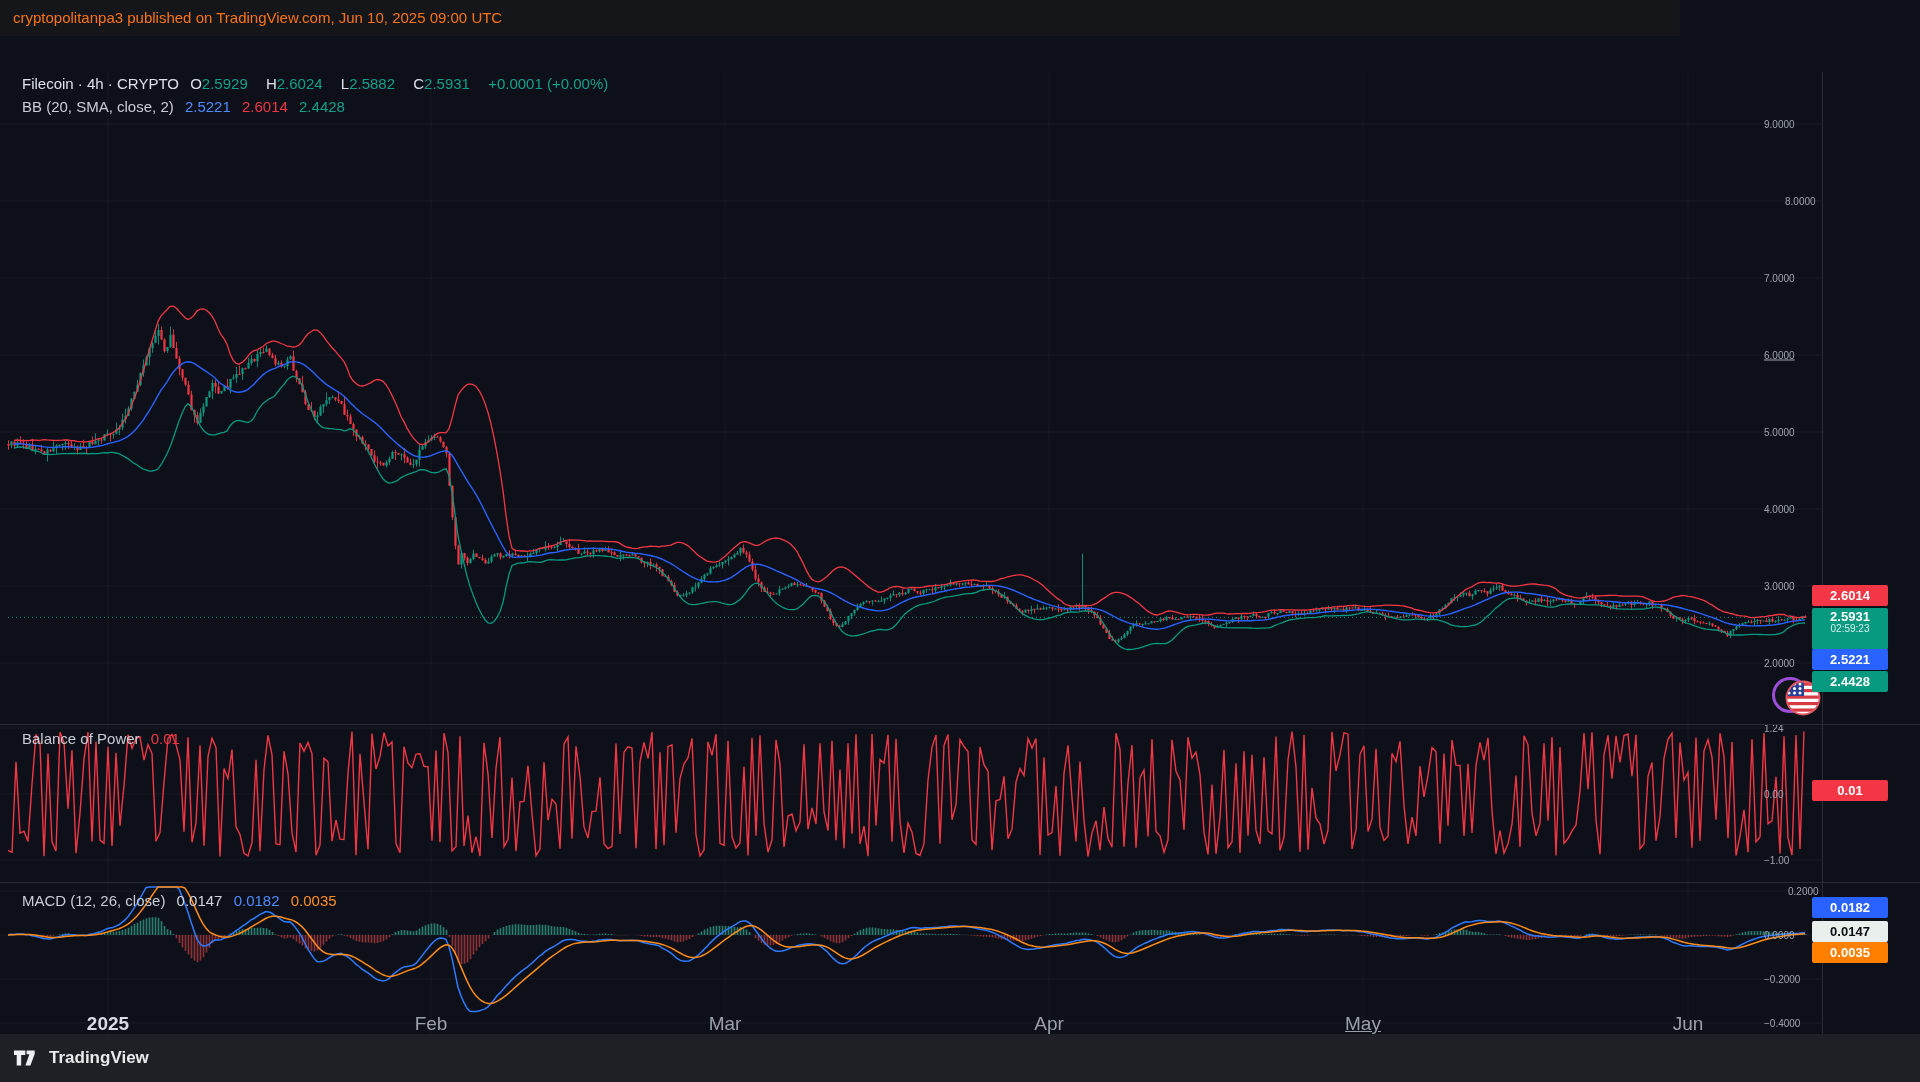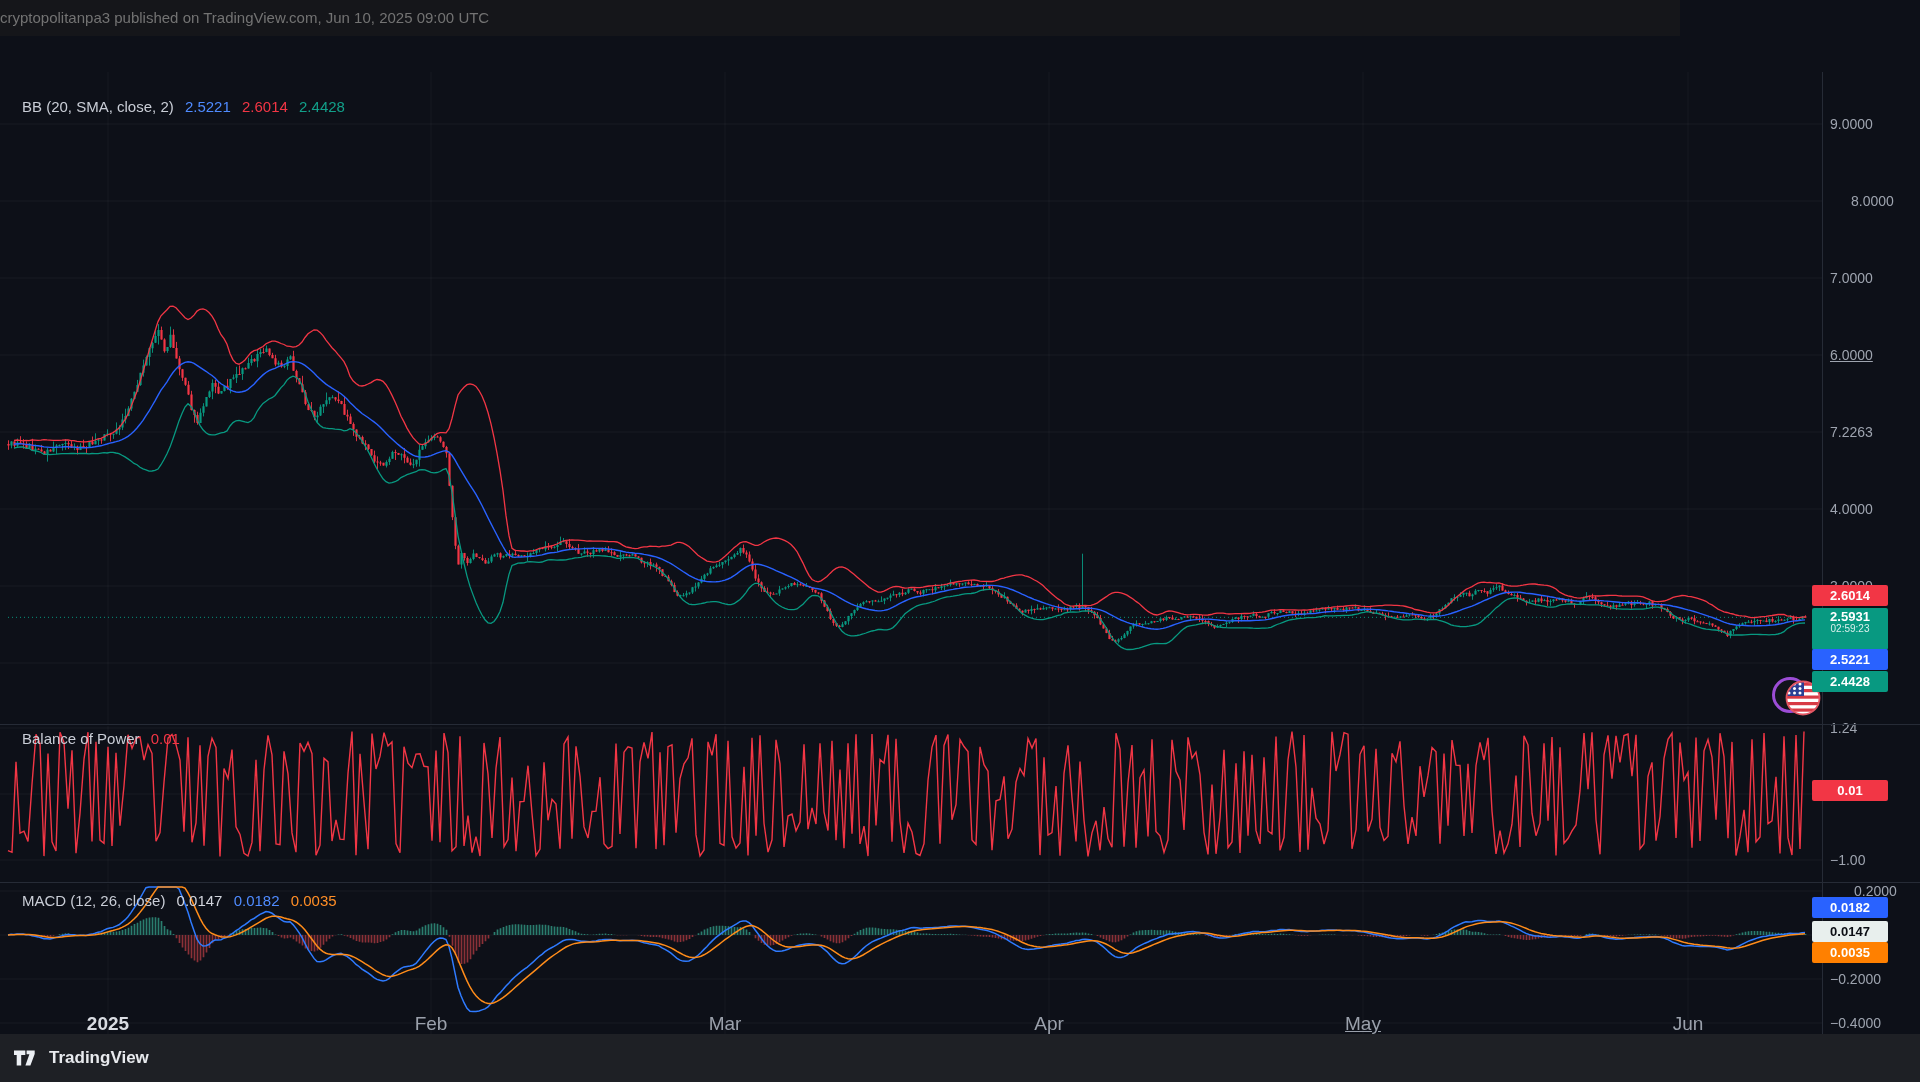--- a/index.html
+++ b/index.html
@@ -1,23 +1,23 @@
 <!DOCTYPE html>
 <html><head>
 <meta charset="utf-8">
 <style>
   html,body{margin:0;padding:0;background:#0d1018;width:1920px;height:1082px;overflow:hidden;
     font-family:"Liberation Sans",sans-serif;-webkit-font-smoothing:antialiased;position:relative}
-  #topbar{position:absolute;left:0;top:0;width:1680px;height:36px;background:#15161a;color:#737373;
-    font-size:15px;line-height:36px;box-sizing:border-box;z-index:20}
+  #topbar{position:absolute;left:0;top:0;width:1680px;height:36px;background:#15161a;color:#f97316;
+    font-size:15px;line-height:36px;padding-left:13px;box-sizing:border-box;z-index:20}
   #chart{position:absolute;left:0;top:36px;width:1920px;height:998px;background:#0d1018}
   svg.pane{position:absolute;left:0;z-index:1;display:block}
   .sep{position:absolute;left:0;width:1920px;height:1px;background:#262b36;z-index:6}
   #axis-border{position:absolute;left:1822px;top:36px;width:1px;height:974px;background:#262b36;z-index:6}
-  .axlabel{position:absolute;left:1830px;transform:translateY(-50%);font-size:14px;color:#9ea4af;z-index:3;white-space:nowrap}
+  .axlabel{position:absolute;left:1764px;transform:translateY(-50%);font-size:10px;color:#9ea4af;z-index:3;white-space:nowrap}
   .badge{position:absolute;left:1812px;width:76px;border-radius:2px;color:#fff;font-size:13px;font-weight:600;
     text-align:center;z-index:8;line-height:21px;height:21px}
   .badge.tall{height:42px;line-height:normal;padding-top:1px;box-sizing:border-box}
   .badge .sub{display:block;font-size:10px;font-weight:400;opacity:.85;margin-top:-1px}
   .tlabel{position:absolute;top:1013px;transform:translateX(-50%);font-size:19px;color:#9aa0ab;z-index:3}
   .tlabel.year{color:#d9dce2;font-weight:700}
   .legend{position:absolute;z-index:5;font-size:15px;color:#c9cdd6;white-space:nowrap}
   .legend b{font-weight:400;color:#dde1e8}
   .v-up{color:#12a08a}.v-blue{color:#4f8bff}.v-red{color:#f23645}.v-teal{color:#12a08a}
   .v-orange{color:#ff8e26}.v-white{color:#d1d4dc}
@@ -89,20 +89,28 @@
       <path d="M26.5 51.0V51.3M29.5 51.0V51.2M32.5 51.0V52.0M35.5 51.0V52.2M38.5 51.0V52.4M41.5 51.0V52.8M44.5 51.0V53.3M47.5 51.0V52.8M50.5 51.0V52.7M53.5 51.0V51.7M176.5 51.0V54.2M179.5 51.0V59.0M182.5 51.0V63.4M185.5 51.0V67.0M188.5 51.0V70.4M191.5 51.0V74.3M194.5 51.0V76.6M197.5 51.0V78.2M200.5 51.0V76.5M203.5 51.0V73.2M206.5 51.0V68.6M209.5 51.0V64.0M212.5 51.0V59.2M215.5 51.0V56.3M218.5 51.0V55.2M221.5 51.0V54.0M224.5 51.0V52.2M227.5 51.0V51.4M278.5 51.0V52.0M281.5 51.0V53.6M284.5 51.0V54.6M287.5 51.0V54.2M290.5 51.0V53.4M293.5 51.0V55.2M296.5 51.0V57.4M299.5 51.0V59.4M302.5 51.0V61.6M305.5 51.0V64.4M308.5 51.0V66.3M311.5 51.0V66.9M314.5 51.0V67.4M317.5 51.0V66.5M320.5 51.0V63.7M323.5 51.0V60.8M326.5 51.0V57.6M329.5 51.0V54.7M332.5 51.0V52.5M335.5 51.0V51.2M344.5 51.0V51.7M347.5 51.0V52.6M350.5 51.0V54.1M353.5 51.0V55.5M356.5 51.0V57.1M359.5 51.0V57.7M362.5 51.0V58.4M365.5 51.0V58.4M368.5 51.0V58.5M371.5 51.0V58.8M374.5 51.0V59.3M377.5 51.0V59.0M380.5 51.0V58.1M383.5 51.0V57.2M386.5 51.0V55.5M389.5 51.0V53.2M449.5 51.0V52.7M452.5 51.0V61.7M455.5 51.0V71.0M458.5 51.0V78.6M461.5 51.0V79.9M464.5 51.0V79.7M467.5 51.0V78.4M470.5 51.0V75.2M473.5 51.0V70.6M476.5 51.0V66.7M479.5 51.0V63.1M482.5 51.0V59.9M485.5 51.0V57.3M488.5 51.0V54.5M491.5 51.0V51.1M617.5 51.0V51.3M620.5 51.0V51.3M623.5 51.0V51.2M626.5 51.0V51.2M629.5 51.0V51.1M635.5 51.0V51.0M638.5 51.0V51.3M641.5 51.0V52.1M644.5 51.0V52.6M647.5 51.0V52.6M650.5 51.0V53.0M653.5 51.0V52.9M656.5 51.0V53.0M659.5 51.0V53.3M662.5 51.0V54.3M665.5 51.0V54.8M668.5 51.0V55.6M671.5 51.0V56.2M674.5 51.0V57.4M677.5 51.0V58.2M680.5 51.0V58.1M683.5 51.0V57.5M686.5 51.0V56.3M689.5 51.0V55.0M692.5 51.0V52.9M695.5 51.0V51.2M755.5 51.0V54.2M758.5 51.0V56.8M761.5 51.0V59.1M764.5 51.0V60.7M767.5 51.0V61.4M770.5 51.0V61.4M773.5 51.0V60.9M776.5 51.0V59.9M779.5 51.0V58.2M782.5 51.0V56.5M785.5 51.0V54.8M788.5 51.0V53.3M791.5 51.0V51.7M818.5 51.0V51.1M821.5 51.0V52.4M824.5 51.0V54.0M827.5 51.0V55.5M830.5 51.0V57.2M833.5 51.0V58.5M836.5 51.0V59.2M839.5 51.0V59.3M842.5 51.0V58.3M845.5 51.0V56.6M848.5 51.0V54.2M851.5 51.0V51.9M968.5 51.0V51.2M971.5 51.0V51.6M974.5 51.0V51.8M977.5 51.0V52.3M980.5 51.0V52.5M983.5 51.0V52.8M986.5 51.0V52.7M989.5 51.0V53.1M992.5 51.0V53.5M995.5 51.0V54.0M998.5 51.0V54.6M1001.5 51.0V55.3M1004.5 51.0V55.4M1007.5 51.0V56.0M1010.5 51.0V56.5M1013.5 51.0V56.7M1016.5 51.0V57.1M1019.5 51.0V57.2M1022.5 51.0V57.3M1025.5 51.0V56.4M1028.5 51.0V55.8M1031.5 51.0V54.7M1034.5 51.0V53.8M1037.5 51.0V52.8M1040.5 51.0V52.1M1043.5 51.0V51.3M1094.5 51.0V51.0M1097.5 51.0V52.0M1100.5 51.0V53.5M1103.5 51.0V54.9M1106.5 51.0V56.2M1109.5 51.0V57.6M1112.5 51.0V58.2M1115.5 51.0V58.3M1118.5 51.0V57.5M1121.5 51.0V56.3M1124.5 51.0V54.5M1127.5 51.0V52.6M1202.5 51.0V51.0M1205.5 51.0V51.5M1208.5 51.0V52.2M1211.5 51.0V52.8M1214.5 51.0V53.5M1217.5 51.0V53.6M1220.5 51.0V53.3M1223.5 51.0V52.8M1226.5 51.0V52.2M1229.5 51.0V51.7M1295.5 51.0V51.3M1298.5 51.0V51.4M1301.5 51.0V51.8M1304.5 51.0V51.7M1307.5 51.0V51.7M1310.5 51.0V51.3M1313.5 51.0V51.1M1340.5 51.0V51.0M1343.5 51.0V51.3M1346.5 51.0V51.2M1349.5 51.0V51.1M1352.5 51.0V51.2M1355.5 51.0V51.1M1358.5 51.0V51.6M1361.5 51.0V51.9M1364.5 51.0V51.9M1367.5 51.0V52.2M1370.5 51.0V52.6M1373.5 51.0V53.0M1376.5 51.0V53.0M1379.5 51.0V53.0M1382.5 51.0V53.2M1385.5 51.0V53.3M1388.5 51.0V53.3M1391.5 51.0V53.3M1394.5 51.0V53.1M1397.5 51.0V53.1M1400.5 51.0V52.7M1403.5 51.0V52.4M1406.5 51.0V51.9M1409.5 51.0V51.4M1412.5 51.0V51.1M1418.5 51.0V51.1M1421.5 51.0V51.4M1424.5 51.0V51.7M1427.5 51.0V51.7M1430.5 51.0V51.1M1502.5 51.0V51.1M1505.5 51.0V52.0M1508.5 51.0V52.9M1511.5 51.0V53.7M1514.5 51.0V54.2M1517.5 51.0V54.8M1520.5 51.0V55.2M1523.5 51.0V55.7M1526.5 51.0V56.0M1529.5 51.0V56.0M1532.5 51.0V55.5M1535.5 51.0V55.2M1538.5 51.0V54.4M1541.5 51.0V54.1M1544.5 51.0V53.6M1547.5 51.0V53.4M1550.5 51.0V53.0M1553.5 51.0V52.5M1556.5 51.0V52.2M1559.5 51.0V51.6M1562.5 51.0V51.5M1565.5 51.0V51.7M1568.5 51.0V51.5M1571.5 51.0V51.9M1574.5 51.0V52.1M1577.5 51.0V52.1M1580.5 51.0V51.7M1601.5 51.0V51.3M1604.5 51.0V51.9M1607.5 51.0V52.3M1610.5 51.0V52.6M1613.5 51.0V52.5M1616.5 51.0V52.5M1619.5 51.0V52.1M1622.5 51.0V51.8M1625.5 51.0V51.3M1661.5 51.0V51.4M1664.5 51.0V51.8M1667.5 51.0V52.5M1670.5 51.0V53.4M1673.5 51.0V54.3M1676.5 51.0V54.4M1679.5 51.0V54.6M1682.5 51.0V54.7M1685.5 51.0V54.4M1688.5 51.0V53.6M1691.5 51.0V52.9M1694.5 51.0V52.8M1697.5 51.0V52.6M1700.5 51.0V52.5M1703.5 51.0V52.3M1706.5 51.0V52.1M1709.5 51.0V51.8M1712.5 51.0V51.8M1715.5 51.0V51.8M1718.5 51.0V52.2M1721.5 51.0V52.4M1724.5 51.0V52.7M1727.5 51.0V53.1M1730.5 51.0V52.4M1733.5 51.0V51.5" stroke="#8b3138" stroke-width="1.7" fill="none"></path>
       <path d="M8 51.0L11 50.2L14 50.5L17 50.0L20 49.9L23 50.1L26 50.8L29 50.8L32 51.8L35 52.3L38 52.9L41 53.7L44 54.8L47 54.8L50 55.0L53 54.3L56 53.4L59 52.6L62 51.8L65 50.9L68 50.5L71 50.8L74 50.8L77 51.5L80 51.3L83 51.3L86 51.5L89 50.4L92 50.1L95 49.2L98 48.2L101 47.7L104 46.1L107 44.8L110 44.1L113 43.4L116 42.1L119 40.8L122 38.3L125 35.9L128 32.7L131 28.6L134 24.2L137 19.7L140 14.3L143 9.0L146 3.7L149 3.0L152 3.0L155 3.0L158 3.0L161 3.0L164 3.0L167 3.0L170 3.0L173 3.0L176 3.0L179 5.0L182 12.4L185 20.1L188 28.3L191 38.0L194 46.7L197 55.2L200 59.8L203 62.0L206 61.8L209 60.5L212 57.7L215 56.1L218 56.1L221 55.7L224 54.2L227 53.4L230 51.1L233 49.0L236 46.6L239 44.8L242 42.4L245 40.6L248 38.3L251 35.8L254 34.5L257 32.3L260 30.3L263 29.0L266 27.6L269 28.1L272 29.2L275 31.6L278 33.4L281 35.7L284 37.6L287 37.9L290 37.8L293 40.6L296 44.4L299 48.6L302 53.4L305 59.5L308 65.3L311 69.8L314 74.4L317 77.5L320 77.8L323 77.3L326 75.8L329 73.8L332 72.0L335 70.7L338 69.8L341 69.4L344 71.0L347 72.4L350 74.6L353 77.2L356 80.4L359 82.5L362 85.1L365 87.0L368 88.9L371 91.2L374 93.7L377 95.4L380 96.3L383 97.0L386 96.4L389 94.7L392 91.6L395 88.8L398 86.6L401 84.4L404 82.9L407 82.4L410 82.0L413 81.2L416 79.4L419 75.7L422 71.9L425 67.9L428 64.2L431 60.6L434 57.5L437 55.1L440 54.0L443 54.2L446 55.5L449 62.8L452 74.4L455 88.8L458 103.2L461 111.8L464 118.7L467 124.3L470 127.2L473 127.4L476 127.5L479 126.9L482 125.9L485 124.9L488 122.9L491 119.6L494 115.8L497 111.8L500 108.9L503 105.6L506 102.1L509 99.0L512 95.6L515 92.8L518 90.1L521 87.6L524 85.4L527 83.3L530 80.7L533 78.2L536 75.3L539 72.5L542 70.3L545 67.7L548 65.6L551 64.0L554 62.4L557 60.7L560 58.6L563 56.8L566 55.8L569 55.6L572 55.6L575 55.7L578 56.6L581 57.3L584 57.3L587 57.5L590 57.8L593 57.3L596 57.0L599 56.1L602 55.8L605 55.4L608 55.4L611 55.4L614 55.9L617 56.6L620 56.7L623 56.6L626 56.6L629 56.6L632 56.3L635 56.5L638 56.8L641 57.9L644 58.8L647 59.2L650 60.1L653 60.4L656 61.1L659 61.9L662 63.8L665 65.3L668 67.1L671 69.1L674 71.8L677 74.4L680 76.1L683 77.1L686 77.3L689 77.0L692 75.4L695 73.7L698 71.3L701 68.5L704 65.4L707 62.5L710 59.1L713 56.1L716 53.4L719 51.1L722 48.8L725 46.7L728 44.9L731 43.1L734 41.3L737 39.7L740 37.6L743 37.0L746 37.0L749 38.6L752 41.5L755 45.7L758 49.7L761 54.0L764 58.1L767 61.3L770 63.9L773 65.9L776 67.2L779 67.2L782 66.9L785 66.2L788 65.3L791 63.8L794 62.9L797 61.8L800 61.0L803 60.5L806 60.0L809 59.8L812 60.0L815 60.5L818 61.0L821 62.7L824 65.1L827 67.6L830 70.9L833 74.1L836 76.9L839 79.0L842 79.8L845 79.5L848 77.9L851 75.8L854 73.3L857 70.6L860 67.5L863 64.6L866 62.0L869 59.8L872 57.9L875 56.5L878 55.2L881 54.1L884 52.8L887 51.6L890 50.2L893 48.9L896 48.0L899 46.9L902 46.4L905 45.8L908 44.7L911 43.8L914 43.6L917 43.8L920 44.3L923 44.1L926 43.8L929 43.7L932 43.8L935 43.5L938 43.4L941 43.1L944 42.8L947 42.6L950 42.1L953 42.1L956 42.0L959 42.2L962 42.3L965 42.3L968 42.7L971 43.3L974 43.7L977 44.6L980 45.2L983 45.8L986 46.2L989 47.1L992 48.2L995 49.4L998 50.9L1001 52.7L1004 53.9L1007 55.7L1010 57.6L1013 59.3L1016 61.1L1019 62.8L1022 64.4L1025 65.0L1028 65.5L1031 65.3L1034 65.1L1037 64.6L1040 64.2L1043 63.5L1046 62.7L1049 61.9L1052 61.4L1055 60.8L1058 60.4L1061 60.1L1064 59.7L1067 59.3L1070 58.3L1073 57.6L1076 56.6L1079 56.4L1082 55.6L1085 55.3L1088 55.5L1091 55.9L1094 56.9L1097 58.1L1100 60.3L1103 62.6L1106 65.2L1109 68.2L1112 70.6L1115 72.6L1118 73.4L1121 73.5L1124 72.6L1127 71.1L1130 68.7L1133 66.3L1136 63.9L1139 62.2L1142 60.7L1145 59.2L1148 58.0L1151 56.5L1154 55.4L1157 54.4L1160 53.0L1163 52.2L1166 51.0L1169 50.1L1172 49.9L1175 49.6L1178 49.4L1181 48.9L1184 48.4L1187 48.1L1190 47.8L1193 47.6L1196 47.9L1199 48.3L1202 48.9L1205 49.5L1208 50.6L1211 51.6L1214 52.9L1217 53.6L1220 53.9L1223 53.9L1226 53.7L1229 53.2L1232 52.3L1235 51.3L1238 50.8L1241 49.9L1244 49.2L1247 48.7L1250 48.2L1253 47.5L1256 47.4L1259 47.6L1262 47.7L1265 47.8L1268 47.2L1271 46.6L1274 46.4L1277 46.2L1280 45.6L1283 45.5L1286 45.7L1289 45.6L1292 46.0L1295 46.7L1298 46.9L1301 47.4L1304 47.5L1307 47.7L1310 47.3L1313 47.2L1316 47.0L1319 46.7L1322 46.2L1325 46.2L1328 46.0L1331 46.1L1334 45.9L1337 46.2L1340 46.4L1343 46.8L1346 46.6L1349 46.6L1352 46.7L1355 46.7L1358 47.4L1361 47.8L1364 48.1L1367 48.7L1370 49.5L1373 50.3L1376 50.8L1379 51.3L1382 52.0L1385 52.8L1388 53.4L1391 53.9L1394 54.3L1397 54.7L1400 54.8L1403 54.8L1406 54.6L1409 54.2L1412 53.9L1415 53.7L1418 53.9L1421 54.3L1424 54.8L1427 54.9L1430 54.4L1433 53.9L1436 53.1L1439 51.6L1442 50.3L1445 48.6L1448 46.9L1451 44.7L1454 42.9L1457 41.5L1460 40.1L1463 38.7L1466 37.8L1469 37.9L1472 37.8L1475 37.1L1478 36.6L1481 36.5L1484 36.7L1487 37.5L1490 37.5L1493 37.4L1496 37.3L1499 36.9L1502 37.8L1505 39.0L1508 40.4L1511 41.9L1514 43.1L1517 44.6L1520 46.1L1523 47.8L1526 49.4L1529 50.5L1532 51.2L1535 52.0L1538 52.0L1541 52.4L1544 52.6L1547 53.0L1550 53.2L1553 53.0L1556 52.9L1559 52.6L1562 52.6L1565 52.9L1568 52.9L1571 53.5L1574 53.9L1577 54.3L1580 54.0L1583 53.1L1586 52.0L1589 51.3L1592 50.8L1595 51.1L1598 51.6L1601 52.3L1604 53.2L1607 53.9L1610 54.6L1613 54.8L1616 55.2L1619 55.1L1622 55.0L1625 54.6L1628 53.9L1631 53.9L1634 53.6L1637 53.2L1640 53.0L1643 53.0L1646 53.0L1649 52.4L1652 52.7L1655 52.6L1658 52.7L1661 53.4L1664 54.1L1667 55.2L1670 56.7L1673 58.3L1676 59.3L1679 60.4L1682 61.4L1685 62.0L1688 61.8L1691 61.7L1694 62.0L1697 62.2L1700 62.4L1703 62.5L1706 62.6L1709 62.5L1712 62.8L1715 63.0L1718 63.6L1721 64.2L1724 64.9L1727 65.9L1730 65.5L1733 64.7L1736 63.4L1739 62.0L1742 60.4L1745 58.8L1748 57.4L1751 56.3L1754 55.2L1757 54.1L1760 53.2L1763 52.5L1766 52.2L1769 51.5L1772 51.3L1775 51.1L1778 50.6L1781 50.5L1784 50.2L1787 49.8L1790 49.2L1793 49.4L1796 49.5L1799 49.4L1802 48.8L1805 48.6" stroke="#2f7bff" stroke-width="1.5" fill="none"></path>
       <path d="M8 51.0L11 50.8L14 50.8L17 50.6L20 50.5L23 50.4L26 50.5L29 50.5L32 50.8L35 51.1L38 51.5L41 51.9L44 52.5L47 52.9L50 53.4L53 53.5L56 53.5L59 53.3L62 53.0L65 52.6L68 52.2L71 51.9L74 51.7L77 51.6L80 51.6L83 51.5L86 51.5L89 51.3L92 51.0L95 50.7L98 50.2L101 49.7L104 49.0L107 48.1L110 47.3L113 46.5L116 45.6L119 44.7L122 43.4L125 41.9L128 40.1L131 37.8L134 35.0L137 32.0L140 28.4L143 24.5L146 20.4L149 16.0L152 11.5L155 7.1L158 3.0L161 3.0L164 3.0L167 3.0L170 3.0L173 3.0L176 3.0L179 3.0L182 3.0L185 4.1L188 8.9L191 14.7L194 21.1L197 27.9L200 34.3L203 39.8L206 44.2L209 47.5L212 49.5L215 50.8L218 51.9L221 52.7L224 53.0L227 53.1L230 52.7L233 51.9L236 50.9L239 49.6L242 48.2L245 46.7L248 45.0L251 43.2L254 41.4L257 39.6L260 37.8L263 36.0L266 34.3L269 33.1L272 32.3L275 32.2L278 32.4L281 33.1L284 34.0L287 34.8L290 35.4L293 36.4L296 38.0L299 40.1L302 42.8L305 46.1L308 50.0L311 54.0L314 58.0L317 61.9L320 65.1L323 67.6L326 69.2L329 70.1L332 70.5L335 70.5L338 70.4L341 70.2L344 70.4L347 70.8L350 71.5L353 72.7L356 74.2L359 75.9L362 77.7L365 79.6L368 81.4L371 83.4L374 85.5L377 87.5L380 89.2L383 90.8L386 91.9L389 92.5L392 92.3L395 91.6L398 90.6L401 89.4L404 88.1L407 86.9L410 85.9L413 85.0L416 83.9L419 82.3L422 80.2L425 77.7L428 75.0L431 72.1L434 69.2L437 66.4L440 63.9L443 62.0L446 60.7L449 61.1L452 63.8L455 68.8L458 75.7L461 82.9L464 90.1L467 96.9L470 103.0L473 107.9L476 111.8L479 114.8L482 117.0L485 118.6L488 119.5L491 119.5L494 118.7L497 117.4L500 115.7L503 113.6L506 111.3L509 108.9L512 106.2L515 103.5L518 100.9L521 98.2L524 95.6L527 93.2L530 90.7L533 88.2L536 85.6L539 83.0L542 80.4L545 77.9L548 75.4L551 73.2L554 71.0L557 69.0L560 66.9L563 64.9L566 63.0L569 61.6L572 60.4L575 59.4L578 58.9L581 58.6L584 58.3L587 58.1L590 58.1L593 57.9L596 57.7L599 57.4L602 57.1L605 56.7L608 56.5L611 56.3L614 56.2L617 56.3L620 56.4L623 56.4L626 56.5L629 56.5L632 56.5L635 56.5L638 56.5L641 56.8L644 57.2L647 57.6L650 58.1L653 58.6L656 59.1L659 59.6L662 60.5L665 61.4L668 62.6L671 63.9L674 65.5L677 67.3L680 69.0L683 70.7L686 72.0L689 73.0L692 73.5L695 73.5L698 73.1L701 72.2L704 70.8L707 69.1L710 67.1L713 64.9L716 62.6L719 60.3L722 58.0L725 55.7L728 53.6L731 51.5L734 49.4L737 47.5L740 45.5L743 43.8L746 42.5L749 41.7L752 41.6L755 42.5L758 43.9L761 45.9L764 48.3L767 50.9L770 53.5L773 56.0L776 58.2L779 60.0L782 61.4L785 62.4L788 62.9L791 63.1L794 63.1L797 62.8L800 62.5L803 62.1L806 61.6L809 61.3L812 61.0L815 60.9L818 60.9L821 61.3L824 62.0L827 63.1L830 64.7L833 66.6L836 68.6L839 70.7L842 72.5L845 73.9L848 74.7L851 74.9L854 74.6L857 73.8L860 72.5L863 71.0L866 69.2L869 67.3L872 65.4L875 63.6L878 62.0L881 60.4L884 58.9L887 57.4L890 56.0L893 54.6L896 53.2L899 52.0L902 50.9L905 49.9L908 48.8L911 47.8L914 47.0L917 46.3L920 45.9L923 45.6L926 45.2L929 44.9L932 44.7L935 44.4L938 44.2L941 44.0L944 43.8L947 43.5L950 43.2L953 43.0L956 42.8L959 42.7L962 42.6L965 42.5L968 42.6L971 42.7L974 42.9L977 43.3L980 43.6L983 44.1L986 44.5L989 45.0L992 45.6L995 46.4L998 47.3L1001 48.4L1004 49.5L1007 50.7L1010 52.1L1013 53.5L1016 55.0L1019 56.6L1022 58.2L1025 59.5L1028 60.7L1031 61.6L1034 62.3L1037 62.8L1040 63.1L1043 63.2L1046 63.1L1049 62.8L1052 62.5L1055 62.2L1058 61.8L1061 61.5L1064 61.1L1067 60.8L1070 60.3L1073 59.7L1076 59.1L1079 58.6L1082 58.0L1085 57.4L1088 57.1L1091 56.8L1094 56.8L1097 57.1L1100 57.7L1103 58.7L1106 60.0L1109 61.6L1112 63.4L1115 65.3L1118 66.9L1121 68.2L1124 69.1L1127 69.5L1130 69.3L1133 68.7L1136 67.8L1139 66.7L1142 65.5L1145 64.2L1148 63.0L1151 61.7L1154 60.4L1157 59.2L1160 58.0L1163 56.8L1166 55.6L1169 54.5L1172 53.6L1175 52.8L1178 52.1L1181 51.5L1184 50.9L1187 50.3L1190 49.8L1193 49.4L1196 49.1L1199 48.9L1202 48.9L1205 49.0L1208 49.3L1211 49.8L1214 50.4L1217 51.1L1220 51.6L1223 52.1L1226 52.4L1229 52.6L1232 52.5L1235 52.3L1238 52.0L1241 51.6L1244 51.1L1247 50.6L1250 50.1L1253 49.6L1256 49.2L1259 48.9L1262 48.6L1265 48.5L1268 48.2L1271 47.9L1274 47.6L1277 47.3L1280 47.0L1283 46.7L1286 46.5L1289 46.3L1292 46.2L1295 46.3L1298 46.4L1301 46.6L1304 46.8L1307 47.0L1310 47.1L1313 47.1L1316 47.1L1319 47.0L1322 46.8L1325 46.7L1328 46.6L1331 46.5L1334 46.4L1337 46.3L1340 46.3L1343 46.4L1346 46.5L1349 46.5L1352 46.5L1355 46.6L1358 46.7L1361 47.0L1364 47.2L1367 47.5L1370 47.9L1373 48.4L1376 48.9L1379 49.4L1382 49.9L1385 50.5L1388 51.1L1391 51.6L1394 52.2L1397 52.7L1400 53.1L1403 53.4L1406 53.7L1409 53.8L1412 53.8L1415 53.8L1418 53.8L1421 53.9L1424 54.1L1427 54.2L1430 54.3L1433 54.2L1436 54.0L1439 53.5L1442 52.9L1445 52.0L1448 51.0L1451 49.7L1454 48.4L1457 47.0L1460 45.6L1463 44.2L1466 42.9L1469 41.9L1472 41.1L1475 40.3L1478 39.6L1481 39.0L1484 38.5L1487 38.3L1490 38.2L1493 38.0L1496 37.9L1499 37.7L1502 37.7L1505 38.0L1508 38.4L1511 39.1L1514 39.9L1517 40.9L1520 41.9L1523 43.1L1526 44.3L1529 45.6L1532 46.7L1535 47.8L1538 48.6L1541 49.4L1544 50.0L1547 50.6L1550 51.1L1553 51.5L1556 51.8L1559 51.9L1562 52.1L1565 52.2L1568 52.4L1571 52.6L1574 52.9L1577 53.1L1580 53.3L1583 53.3L1586 53.0L1589 52.7L1592 52.3L1595 52.0L1598 52.0L1601 52.0L1604 52.3L1607 52.6L1610 53.0L1613 53.3L1616 53.7L1619 54.0L1622 54.2L1625 54.3L1628 54.2L1631 54.1L1634 54.0L1637 53.9L1640 53.7L1643 53.6L1646 53.4L1649 53.2L1652 53.1L1655 53.0L1658 53.0L1661 53.0L1664 53.3L1667 53.6L1670 54.3L1673 55.1L1676 55.9L1679 56.8L1682 57.7L1685 58.6L1688 59.2L1691 59.7L1694 60.2L1697 60.6L1700 61.0L1703 61.3L1706 61.5L1709 61.7L1712 61.9L1715 62.2L1718 62.4L1721 62.8L1724 63.2L1727 63.7L1730 64.1L1733 64.2L1736 64.1L1739 63.7L1742 63.0L1745 62.2L1748 61.2L1751 60.2L1754 59.2L1757 58.2L1760 57.2L1763 56.3L1766 55.5L1769 54.7L1772 54.0L1775 53.4L1778 52.9L1781 52.4L1784 51.9L1787 51.5L1790 51.1L1793 50.7L1796 50.5L1799 50.3L1802 50.0L1805 49.7" stroke="#ff8c1a" stroke-width="1.5" fill="none"></path>
     </svg>
 
   <div class="sep" style="top:688px"></div>
   <div class="sep" style="top:846px"></div>
   <div class="sep" style="top:1010px"></div>
   <div id="axis-border"></div>
 
+  <div class="legend" style="left:22px;top:39px">
+    <span><b>Filecoin · 4h · CRYPTO</b></span>
+    <span><b>O</b><span class="v-up">2.5929</span></span>
+    <span><b>H</b><span class="v-up">2.6024</span></span>
+    <span><b>L</b><span class="v-up">2.5882</span></span>
+    <span><b>C</b><span class="v-up">2.5931</span></span>
+    <span class="v-up">+0.0001 (+0.00%)</span>
+  </div>
   <div class="legend" style="left:22px;top:62px">
     <span>BB (20, SMA, close, 2)</span>
     <span class="v-blue">2.5221</span>
     <span class="v-red">2.6014</span>
     <span class="v-teal">2.4428</span>
   </div>
   <div class="legend" style="left:22px;top:694px">
     <span>Balance of Power</span>
     <span class="v-red">0.01</span>
   </div>
@@ -141,21 +149,21 @@
             <circle cx="15" cy="13" r="1.5"></circle>
         </g>
       </g>
       <circle cx="18" cy="18" r="16.5" fill="none" stroke="#e25663" stroke-width="1.8"></circle>
     </svg>
   </div>
 <div class="axlabel" style="top: 88px;">9.0000</div>
     <div class="axlabel" style="top: 165px; margin-left: 21px;">8.0000</div>
     <div class="axlabel" style="top: 242px;">7.0000</div>
     <div class="axlabel" style="top: 319px; text-decoration: underline;">6.0000</div>
-    <div class="axlabel" style="top: 396px;">7.2263</div>
+    <div class="axlabel" style="top: 396px;">5.0000</div>
     <div class="axlabel" style="top: 473px;">4.0000</div>
     <div class="axlabel" style="top: 550px;">3.0000</div>
     <div class="axlabel" style="top: 627px;">2.0000</div>
     <div class="axlabel" style="top: 692px;">1.24</div>
     <div class="axlabel" style="top: 758px;">0.00</div>
     <div class="axlabel" style="top: 824px;">−1.00</div>
     <div class="axlabel" style="top: 855px; margin-left: 24px;">0.2000</div>
     <div class="axlabel" style="top: 899px;">0.0000</div>
     <div class="axlabel" style="top: 943px;">−0.2000</div>
     <div class="axlabel" style="top: 987px;">−0.4000</div>

